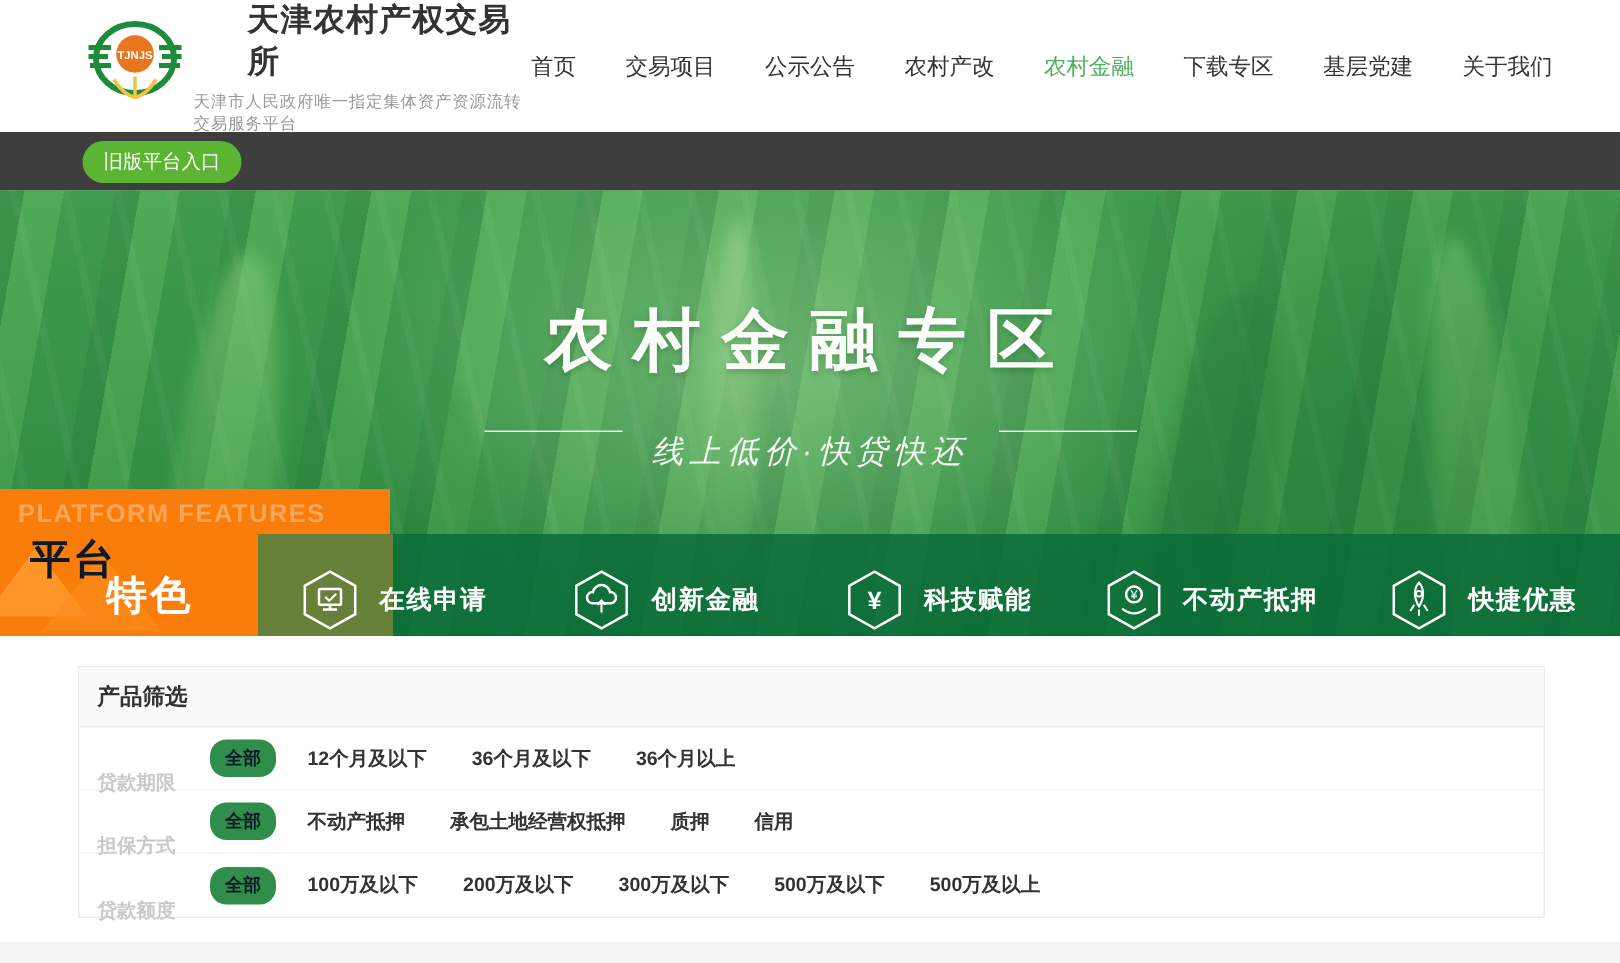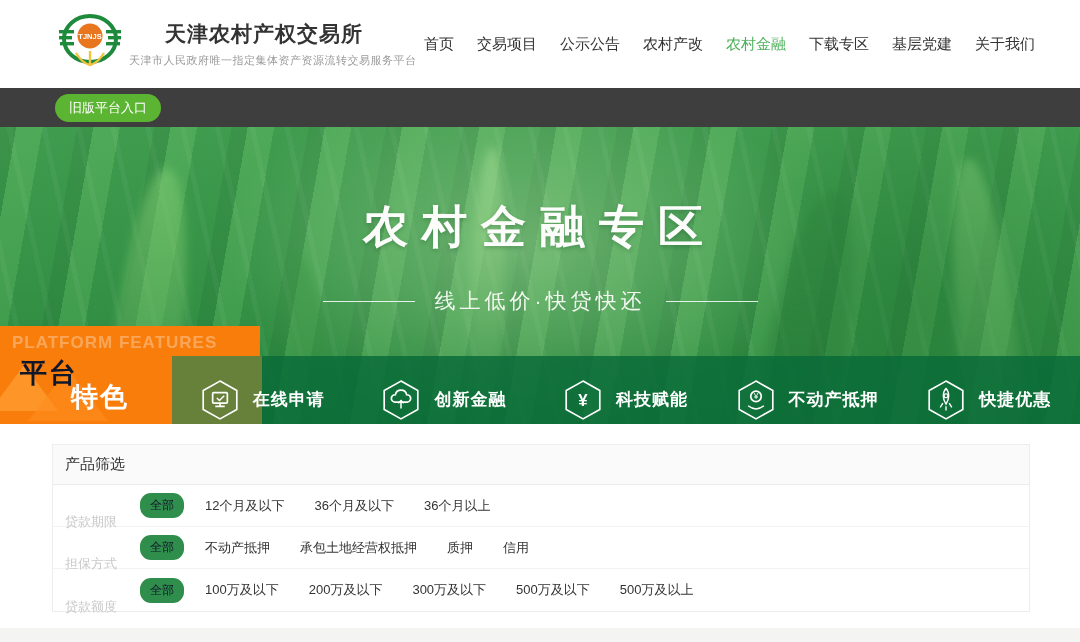--- a/index.html
+++ b/index.html
@@ -5,21 +5,21 @@
   * { margin:0; padding:0; box-sizing:border-box; }
   html,body { width:1080px; height:642px; overflow:hidden;
     font-family:"Liberation Sans","DejaVu Sans",sans-serif; background:#fff; }
 
   
   .site-header { height:88px; background:#fff; display:flex; align-items:center;
     padding:0 45px 0 58px; }
   .brand { display:flex; align-items:center; gap:7px; }
   .brand-text .t1 { font-size:21px; font-weight:bold; color:#333; letter-spacing:1px;margin-left:36px; }
   .brand-text .t2 { font-size:11px; color:#9a9a9a; margin-top:5px; letter-spacing:.5px; }
-  .main-nav { margin-left:auto; display:flex; gap:23px; }
+  .main-nav { margin-left:auto; display:flex; gap:33px; }
   .main-nav .nav-item { font-size:15px; color:#333; cursor:pointer; white-space:nowrap; }
   .main-nav .nav-item.active { color:#4eb05a; }
 
   
   .utility-bar { height:39px; background:#3e3e3e; display:flex; align-items:center;
     padding-left:55px; }
   .old-btn { background:#5cb532; color:#fff; font-size:13px; border:none;
     border-radius:14px; padding:5px 14px; cursor:pointer; }
 
   
@@ -29,22 +29,22 @@
       radial-gradient(ellipse 420px 260px at 48% 40%, rgba(200,235,180,.38), transparent 70%),
       radial-gradient(ellipse 300px 400px at 85% 60%, rgba(30,110,45,.35), transparent 70%),
       repeating-linear-gradient(100deg, rgba(22,95,38,.22) 0 16px, rgba(110,195,105,.22) 16px 42px, rgba(35,125,52,.18) 42px 76px),
       repeating-linear-gradient(78deg, rgba(255,255,255,.05) 0 5px, transparent 5px 34px),
       linear-gradient(#46a354,#2c8a40); }
   .blade { position:absolute; border-radius:50%; filter:blur(5px); }
   .hero-copy { position:relative; z-index:2; text-align:center; padding-top:70px;
     color:#fcfdfb; }
   .hero-title { font-size:45px; font-weight:bold; letter-spacing:14px;
     text-shadow:0 2px 4px rgba(0,60,20,.25); }
-  .hero-sub { margin-top:30px; display:flex; align-items:center; justify-content:center;
-    gap:20px; font-size:21px; letter-spacing:4px; color:#f2f8ef; }
+  .hero-sub { margin-top:30px; display:flex; align-items:flex-start; justify-content:center;
+    gap:20px; font-size:21px; letter-spacing:4px; color:#f2f8ef;font-style:italic; }
   .hero-sub .rule { width:92px; height:1px; background:rgba(255,255,255,.85); }
 
   
   .feature-strip { position:absolute; left:0; right:0; bottom:0; height:68px;
     background:rgba(9,106,56,.82); z-index:3; }
   .feature-items { position:absolute; left:172px; right:0; bottom:0; height:49px;
     display:flex; z-index:6; }
   .feature-item { flex:1; display:flex; align-items:center; justify-content:center;
     gap:14px; color:#fff; cursor:pointer; }
   .feature-item .label { font-size:17px; font-weight:bold; letter-spacing:1px; }
@@ -62,21 +62,21 @@
     color:#0f172a; letter-spacing:2px; }
   .ribbon .zh2 { position:absolute; left:71px; top:53px; font-size:27px; font-weight:bold;
     color:#fff; letter-spacing:2px; }
   .tri { position:absolute; width:0; height:0; }
   .tri1 { left:-10px; bottom:14px; border-left:34px solid transparent;
     border-right:34px solid transparent; border-bottom:46px solid rgba(255,158,52,.75); }
   .tri2 { left:28px; bottom:4px; border-left:40px solid transparent;
     border-right:40px solid transparent; border-bottom:52px solid rgba(255,140,30,.6); }
 
   
-  .content { padding-top:20px; }
+  .content { padding-top:20px;font-weight:bold; }
   .filter-panel { width:978px; margin-left:52px; border:1px solid #ededed; background:#fff; }
   .panel-head { height:40px; background:#fafafa; border-bottom:1px solid #ededed;
     display:flex; align-items:center; padding-left:12px; }
   .panel-title { font-size:15px; color:#333; }
   .filter-row { height:42px; display:flex; align-items:center; padding-left:12px;
     border-bottom:1px solid #f3f3f3; }
   .filter-row:last-child { border-bottom:none; }
   .filter-label { width:56px; font-size:13px; color:#c9c9c9; margin-right:19px;
     white-space:nowrap;margin-top:33px; }
   .opt-all { background:#2f8e4b; color:#0f172a; font-size:12px; border-radius:11px;

